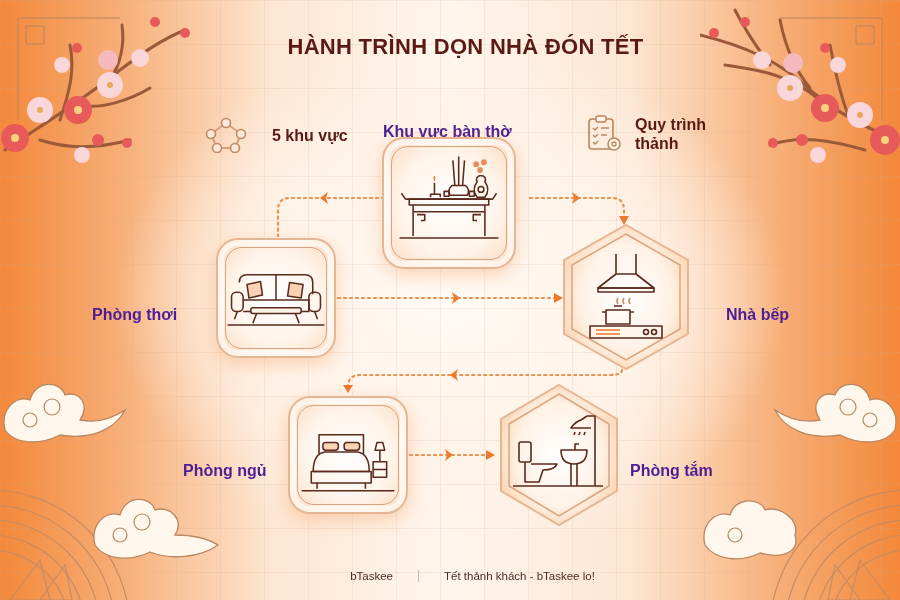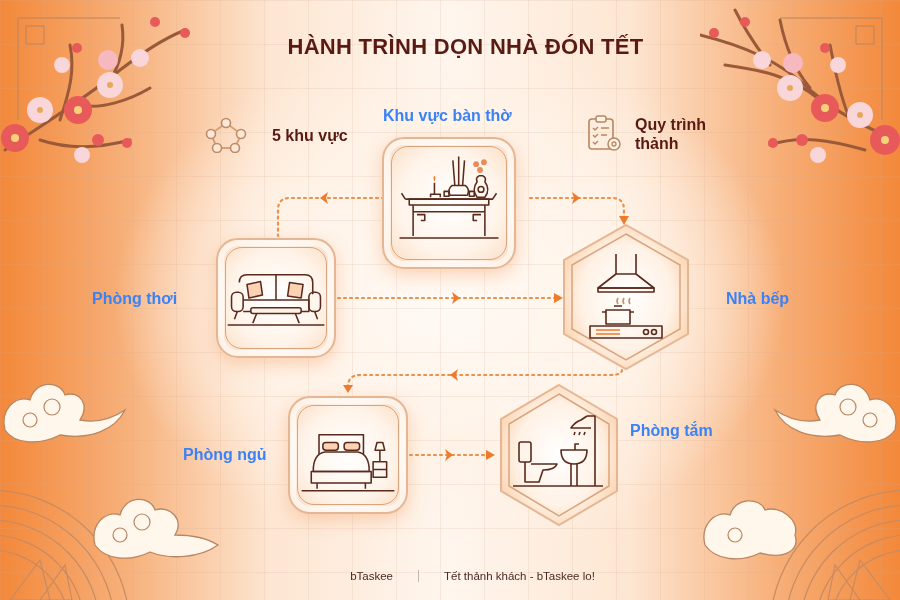--- a/index.html
+++ b/index.html
@@ -25,21 +25,21 @@
     font-size: 22px; font-weight: 700; letter-spacing: 0.3px;
     color: #5a1a14;
     padding-left: 31px;
   }
   .badge { position: absolute; display: flex; align-items: center; gap: 10px; color: #5a1a14; font-weight: 700; }
   .badge .txt { font-size: 16px; line-height: 19px; }
   .badge-areas { left: 205px; top: 117px; gap: 25px; }
   .badge-process { left: 585px; top: 113px; width: 150px; }
   .badge-process .txt { width: 90px; }
 
-  .node-label { position: absolute; font-size: 16px; font-weight: 700; color: #3b82f6; white-space: nowrap; }
+  .node-label { position: absolute; font-size: 16px; font-weight: 700; color: #4c1d95; white-space: nowrap; margin-top: 16px; }
 
   .tile {
     position: absolute;
     border-radius: 22px;
     border: 2px solid #e5b693;
     background: radial-gradient(circle at 50% 50%, #fff 0%, #fff4ea 55%, #fbd8bb 100%);
     box-shadow: 0 6px 18px rgba(240,140,70,0.35), inset 0 0 0 6px rgba(255,255,255,0.6);
   }
   .tile::after {
     content: ""; position: absolute; inset: 7px;
@@ -327,21 +327,21 @@
       <path d="M24 76 q0 -18 12 -20 h34 q12 2 12 20 Z"></path>
       <rect x="22" y="76" width="62" height="12"></rect>
       <path d="M28 88 v6 M78 88 v6"></path>
       <path d="M86 66 h14 v16 h-14 Z M86 74 h14"></path>
       <path d="M88 54 l2 -8 h6 l2 8 Z M93 54 v12"></path>
       <path d="M12 96 H108"></path>
     </g>
   </svg>
 </div>
 
-<div class="node-label" style="left:630px;top:422px">Phòng tắm</div>
+<div class="node-label" style="left:630px;top:446px">Phòng tắm</div>
 <div class="hex" style="left:497px;top:382px;width:124px;height:146px">
   <svg viewBox="0 0 124 146">
     <defs>
       <radialGradient id="hg2" cx="50%" cy="50%" r="60%">
         <stop offset="0%" stop-color="#ffffff"></stop>
           <stop offset="60%" stop-color="#fff2e6"></stop>
           <stop offset="100%" stop-color="#fbcfa8"></stop>
       </radialGradient>
     </defs>
     <path d="M62 3 L120 37 V109 L62 143 L4 109 V37 Z" fill="url(#hg2)" stroke="#e5b693" stroke-width="2"></path>

